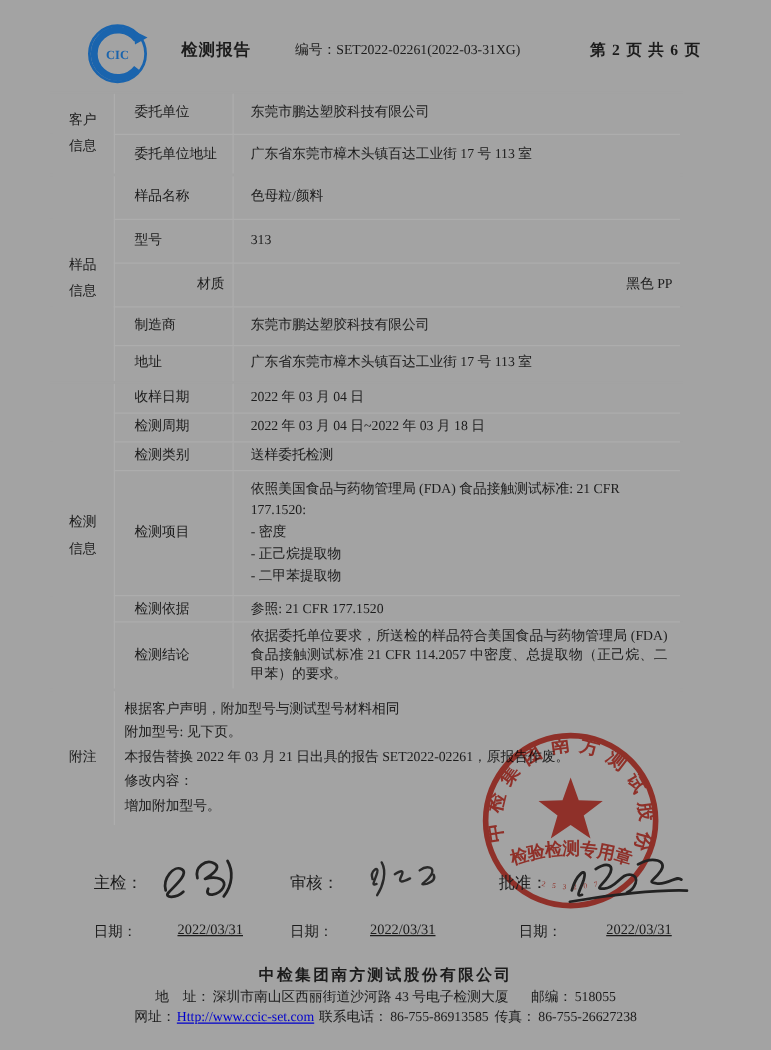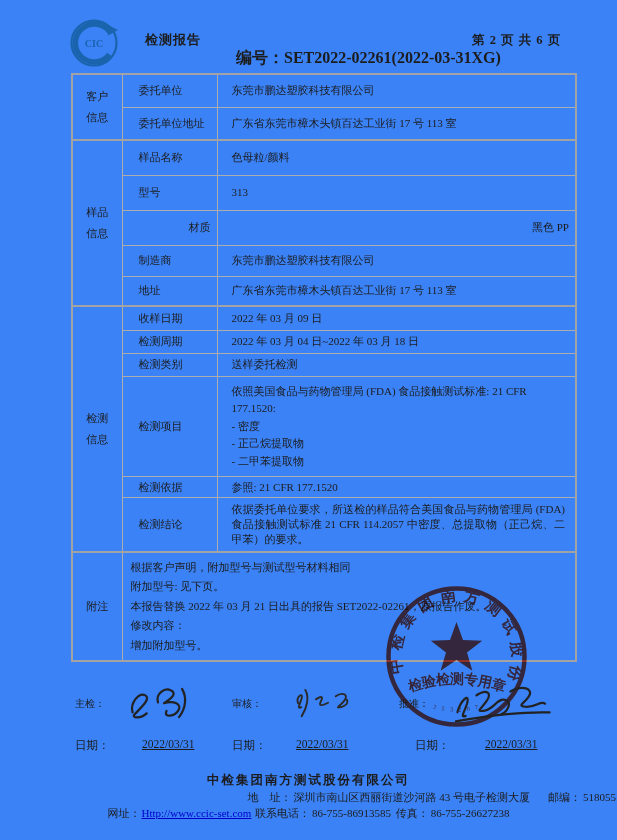--- a/index.html
+++ b/index.html
@@ -1,56 +1,56 @@
 <!DOCTYPE html>
 <html><head>
 <meta charset="utf-8">
 <style>
   html,body{margin:0;padding:0;background:#ffffff;}
   .page{
-    position:relative;width:617px;height:840px;background:#3b82f6;overflow:hidden;
+    position:relative;width:617px;height:840px;background:#a3a3a3;overflow:hidden;
     font-family:"Liberation Serif","DejaVu Serif",serif;color:#1c1c1c;
   }
   
   .hdr-title{position:absolute;left:145px;top:31px;font-size:13px;font-weight:bold;letter-spacing:1px;}
-  .hdr-no{position:absolute;left:236px;top:48px;font-size:16px;font-weight:bold;}
+  .hdr-no{position:absolute;left:236px;top:32px;font-size:11px;font-weight:normal;}
   .hdr-page{position:absolute;left:472px;top:32px;font-size:12.5px;font-weight:bold;letter-spacing:1px;white-space:nowrap;}
   .logo{position:absolute;left:63px;top:18px;width:62px;height:50px;}
   
   .report-table{
-    position:absolute;left:71px;top:73px;width:504px;
+    position:absolute;left:40px;top:73px;width:504px;
     border-collapse:collapse;table-layout:fixed;
   }
   .report-table td{
     border:1px solid #adadad;font-size:11px;line-height:1.35;
     padding:2px 6px 2px 14px;vertical-align:middle;word-break:break-all;
   }
   .report-table{border:2px solid #a3a3a3;}
   .report-table tr.sec-start td{border-top:2px solid #a3a3a3;}
   .report-table td.sec{
     text-align:center;padding:0;vertical-align:middle;
   }
   .report-table td.sec span{display:inline-block;width:2.4em;line-height:1.9;}
   .report-table td.flabel{padding-left:16px;}
   .multiline div{white-space:nowrap;}
   .items-cell{padding-top:6px!important;padding-bottom:6px!important;}
   .items-cell div{line-height:17.5px;}
   .concl-cell{text-align:justify;line-height:16.5px;padding-top:4px!important;padding-bottom:4px!important;padding-right:10px!important;}
   .note-cell div{line-height:19.5px;}
   .note-cell{padding-top:5px!important;padding-bottom:5px!important;}
   
-  .sig-label{position:absolute;font-size:10px;white-space:nowrap;}
+  .sig-label{position:absolute;font-size:13px;white-space:nowrap;}
   .sig-scribble{position:absolute;}
   .date-label{position:absolute;font-size:11.5px;white-space:nowrap;}
   .date-value{position:absolute;font-size:11.5px;white-space:nowrap;text-decoration:underline;}
   
   .stamp{position:absolute;left:383px;top:583px;width:147px;height:147px;mix-blend-mode:multiply;}
   
   .ft-company{position:absolute;left:0;top:772px;width:617px;text-align:center;font-size:12.5px;font-weight:bold;letter-spacing:2px;}
-  .ft-line2{position:absolute;left:0;top:790px;width:617px;text-align:right;font-size:11px;white-space:nowrap;}
+  .ft-line2{position:absolute;left:0;top:790px;width:617px;text-align:center;font-size:11px;white-space:nowrap;}
   .ft-line3{position:absolute;left:0;top:806px;width:617px;text-align:center;font-size:11px;white-space:nowrap;}
   .ft-line2 span,.ft-line3 span{margin:0 1px;}
   .gap{display:inline-block;width:14px;}
   a.weblink{color:#0000cc;text-decoration:underline;}
 </style>
 </head>
 <body>
 
 <div class="page">
 
@@ -100,21 +100,21 @@
       <td>东莞市鹏达塑胶科技有限公司</td>
     </tr>
     <tr style="height:30px;">
       <td class="flabel">地址</td>
       <td>广东省东莞市樟木头镇百达工业街 17 号 113 室</td>
     </tr>
 
     <tr class="sec-start" style="height:24px;">
       <td class="sec" rowspan="6"><span>检测信息</span></td>
       <td class="flabel">收样日期</td>
-      <td>2022 年 03 月 09 日</td>
+      <td>2022 年 03 月 04 日</td>
     </tr>
     <tr style="height:23px;">
       <td class="flabel">检测周期</td>
       <td>2022 年 03 月 04 日~2022 年 03 月 18 日</td>
     </tr>
     <tr style="height:23px;">
       <td class="flabel">检测类别</td>
       <td>送样委托检测</td>
     </tr>
     <tr style="height:96px;">

